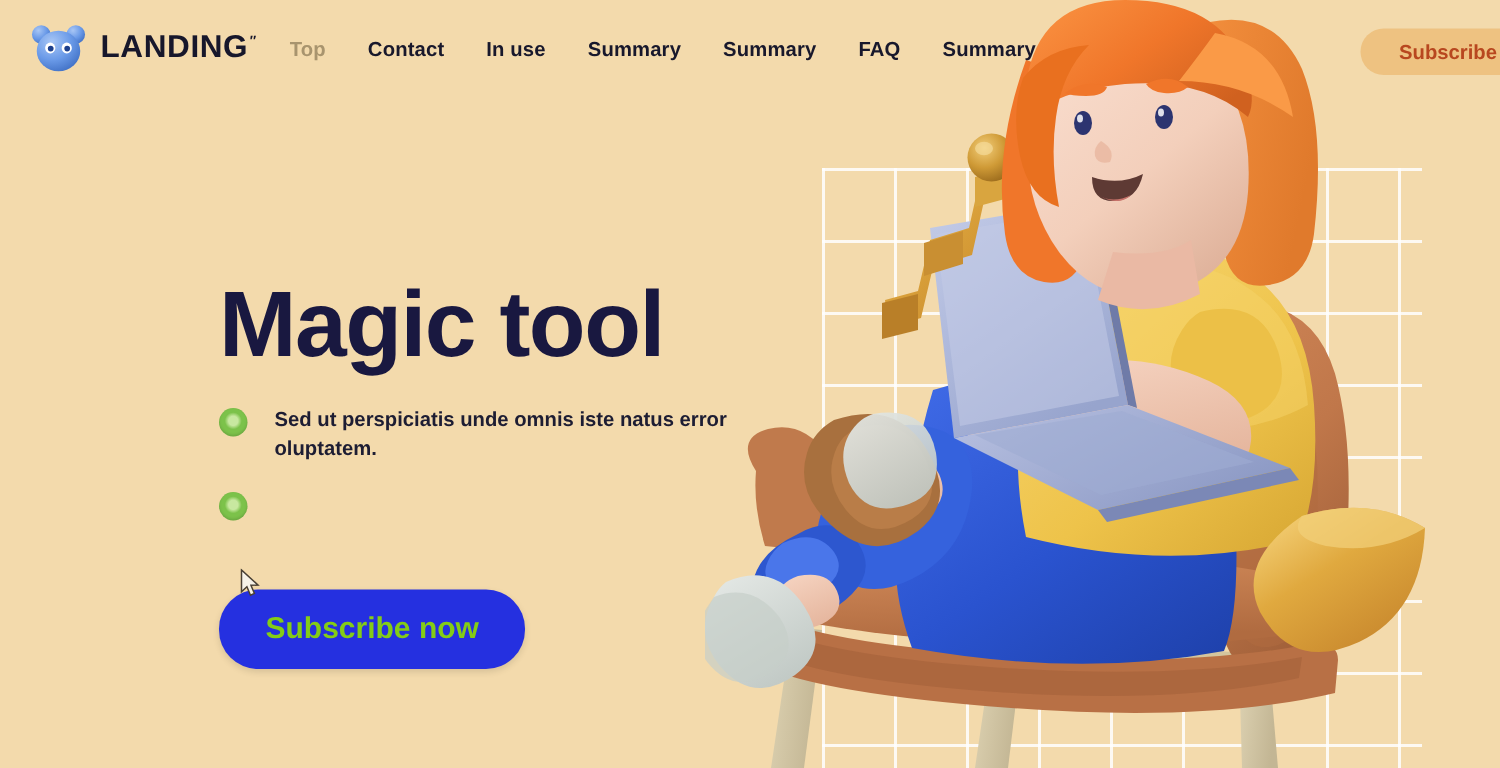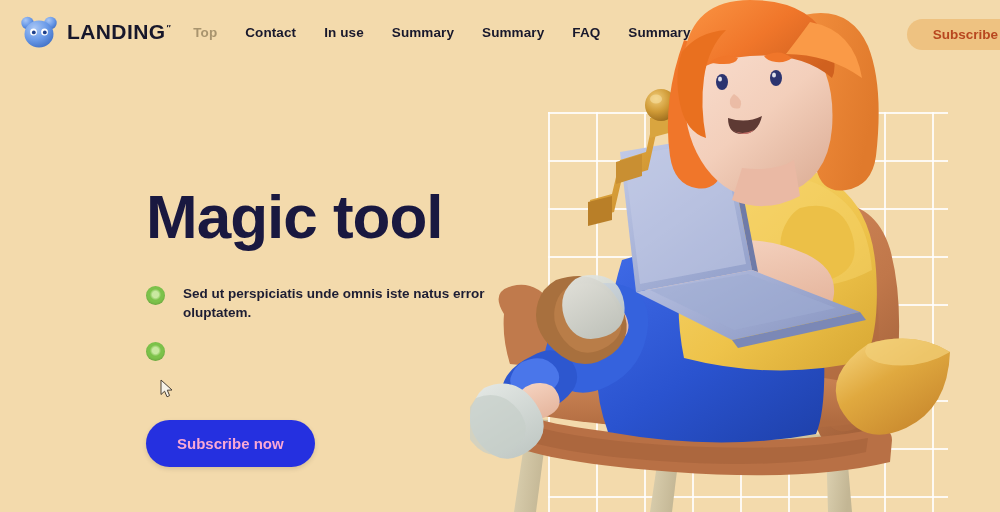--- a/index.html
+++ b/index.html
@@ -46,37 +46,37 @@
     background: #eec281; color: #b8471f;
     font-size: 13.5px; font-weight: 700;
     padding: 8px 26px; border: none; border-radius: 20px;
     white-space: nowrap; cursor: pointer;
   }
 
   
   .hero { position: absolute; left: 146px; top: 186px; z-index: 30; width: 380px; }
   .hero h1 {
     font-size: 62px; line-height: 1; font-weight: 800;
-    color: #191840; letter-spacing: -1px; margin-bottom: 36px;
+    color: #191840; letter-spacing: -1px; margin-bottom: 22px;
   }
   .bullets { list-style: none; }
   .bullet { display: flex; align-items: flex-start; gap: 18px; margin-bottom: 18px; }
   .dot {
     flex: none; width: 19px; height: 19px; border-radius: 50%;
     margin-top: 2px;
     background: radial-gradient(circle at 50% 45%, #c8e8a0 0 22%, #7cc24a 40% 78%, #63a834 100%);
     box-shadow: inset 0 -1px 2px rgba(0,0,0,.15);
   }
   .bullet-text {
     font-size: 13.5px; font-weight: 700; color: #1d1d33; line-height: 1.42;
   }
   .cta {
-    margin-top: 41px; display: inline-block;
-    background: #2530e0; color: #f9a8d4; border: none;
-    font-size: 15px; font-weight: 700;
+    margin-top: 28px; display: inline-block;
+    background: #2530e0; color: #84cc16; border: none;
+    font-size: 20px; font-weight: 700;
     padding: 15px 31px; border-radius: 26px; cursor: pointer;
     box-shadow: 0 2px 5px rgba(0,0,0,.12);
   }
 
   
   .illo { position: absolute; left: 470px; top: 0; width: 530px; height: 512px; z-index: 20; }
   .illo svg { display: block; }
 
   
   .cursor { position: absolute; left: 160px; top: 379px; z-index: 60; pointer-events: none; }

